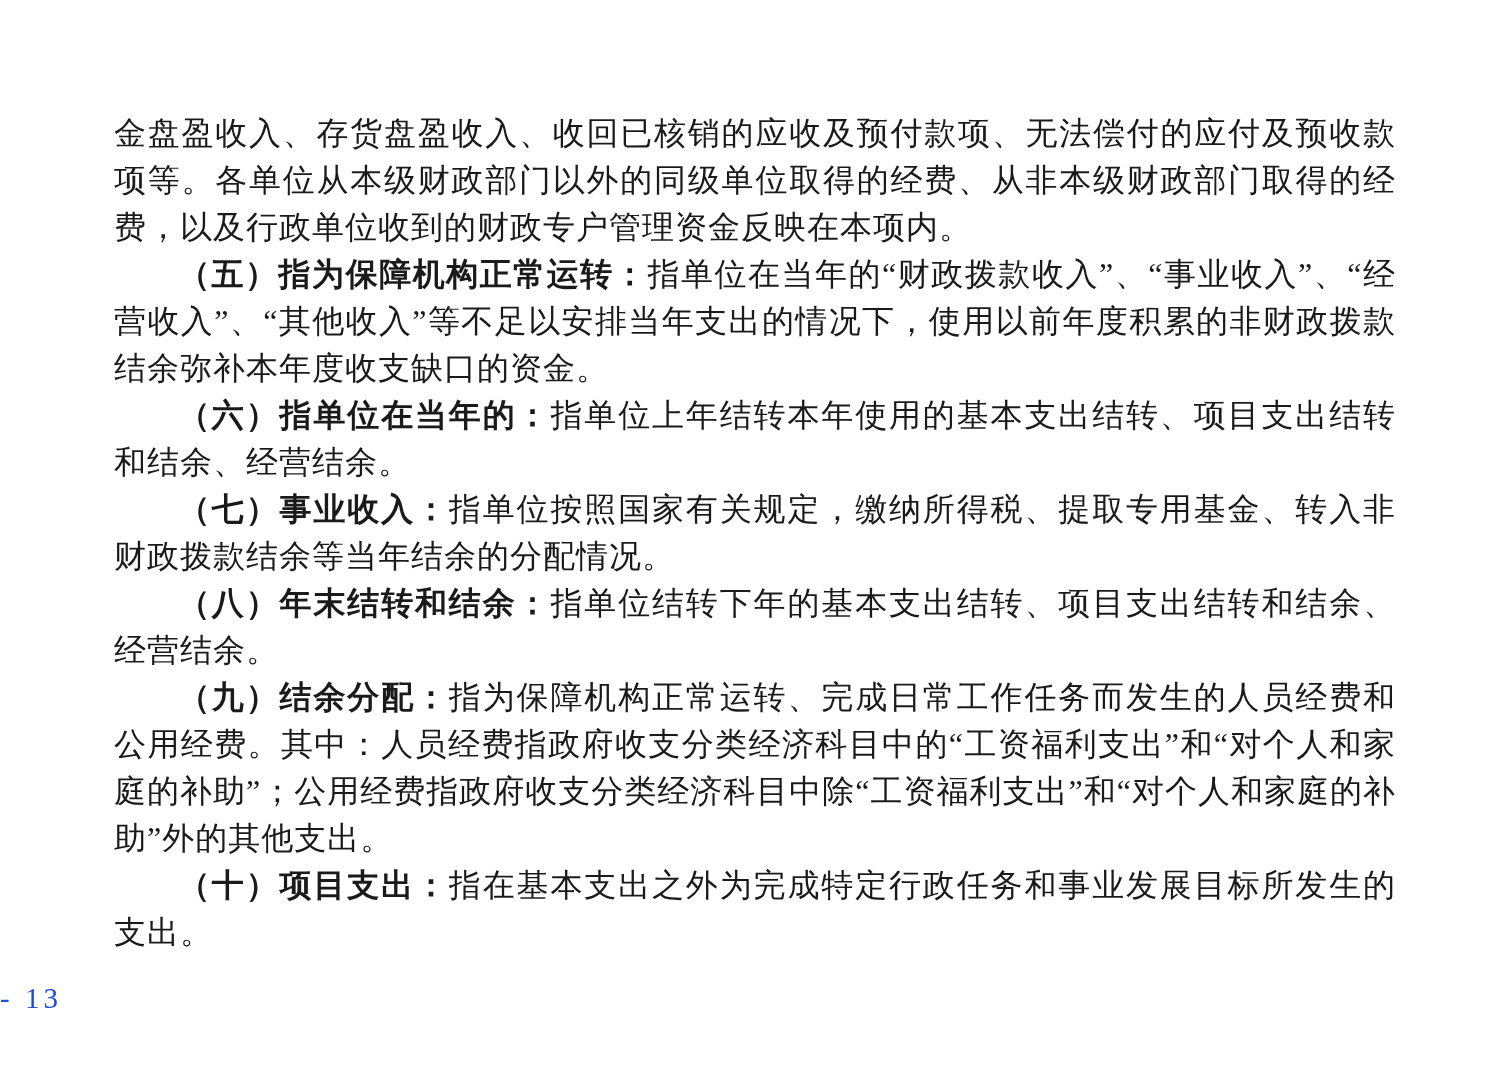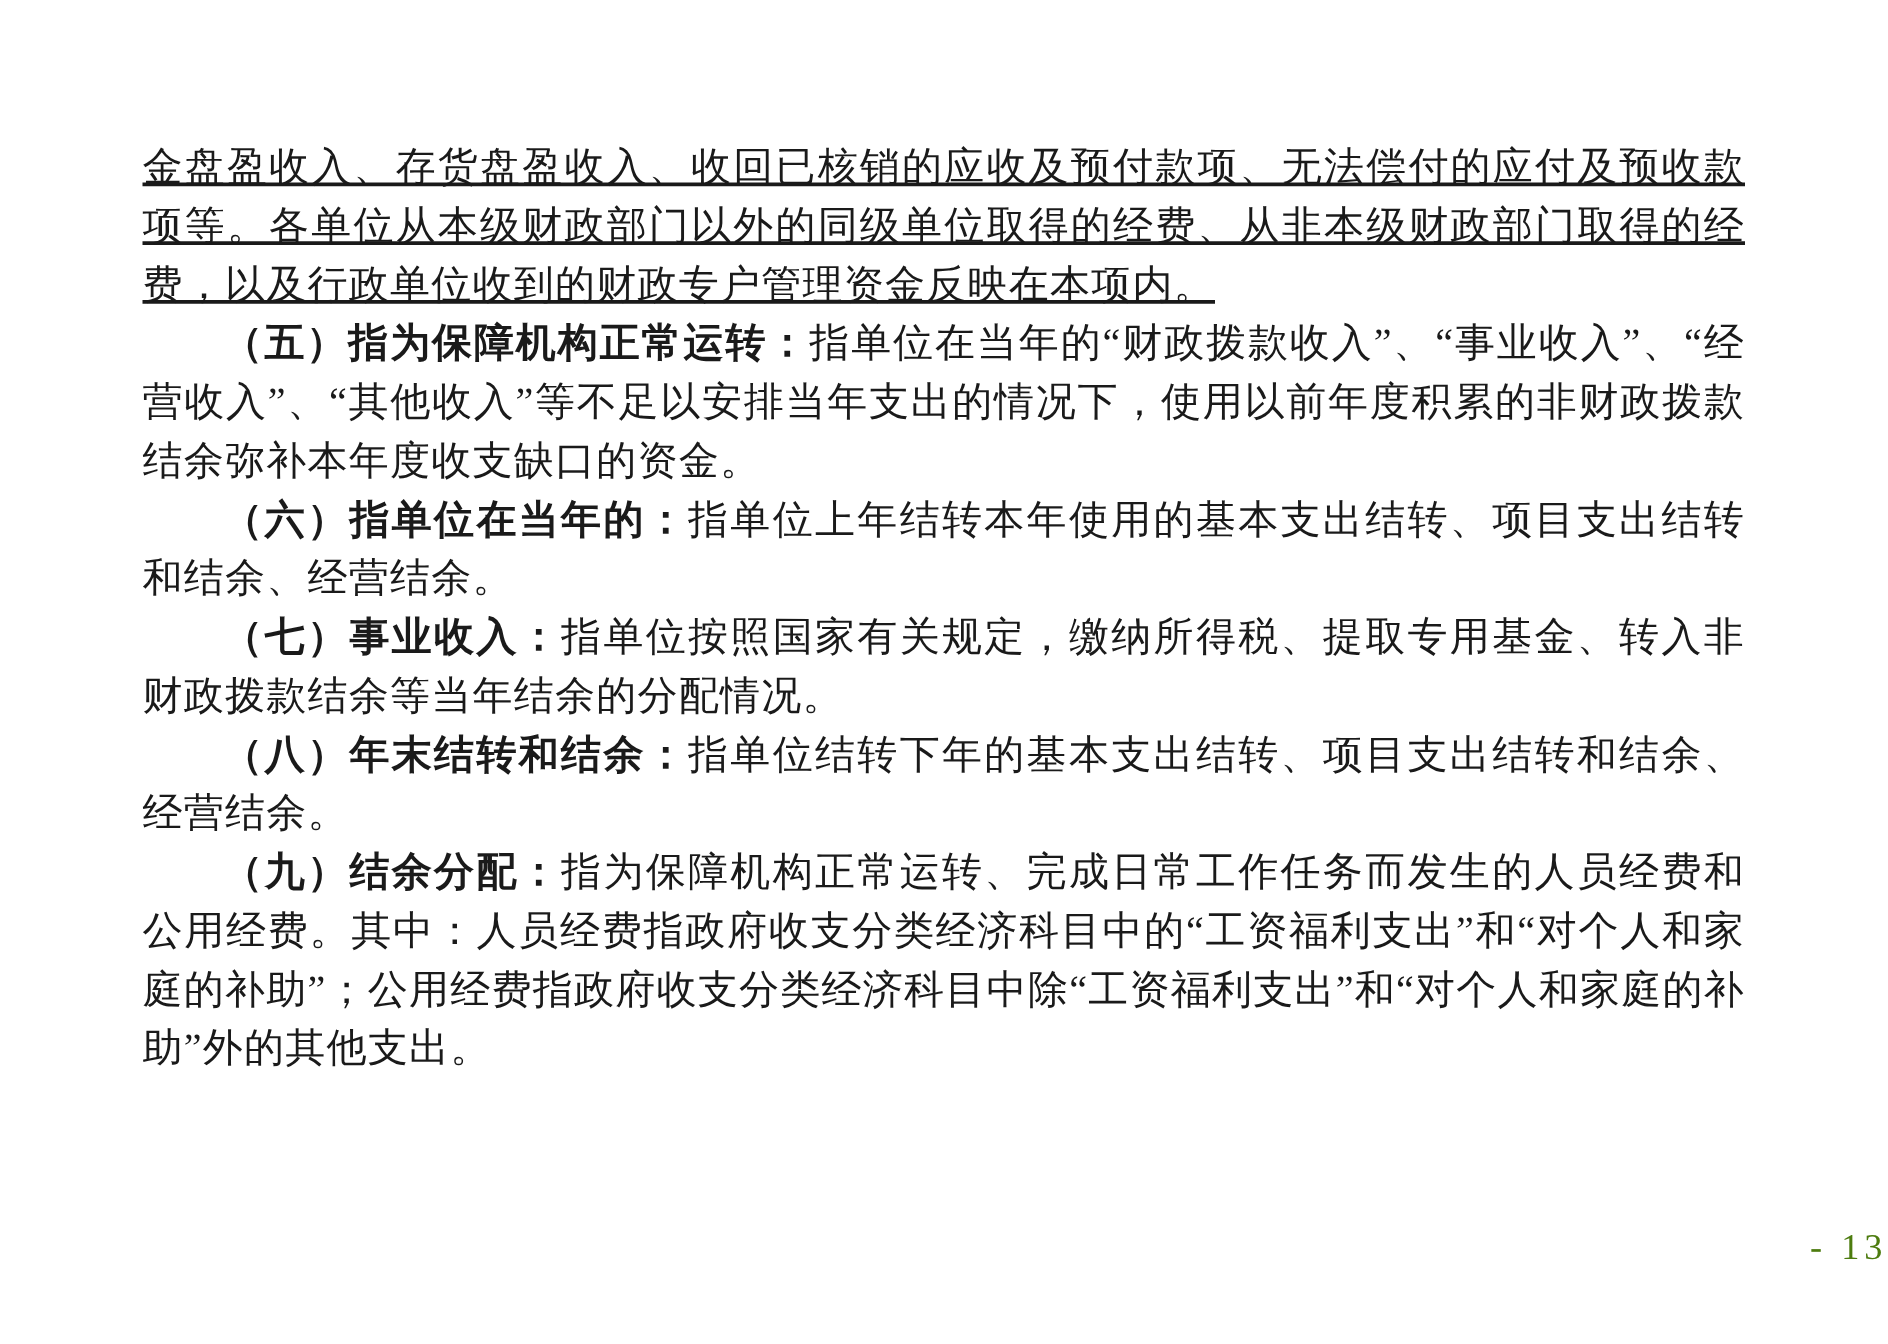--- a/index.html
+++ b/index.html
@@ -26,34 +26,33 @@
     text-align: justify;
     letter-spacing: 1px;
   }
   .para {
     margin: 0;
     padding: 0;
     text-indent: 2em;
   }
   .para.continuation {
     text-indent: 0;
-    text-decoration: underline;
   }
   .para-heading {
     font-weight: bold;
   }
   .footer {
     position: absolute;
     top: 982px;
     left: 0;
     width: 100%;
-    text-align: right;
+    text-align: left;
     font-size: 29px;
     letter-spacing: 4px;
-    color: #4d7c0f;
+    color: #1d4ed8;
     font-family: "Liberation Serif", "DejaVu Serif", serif;
   }
 </style>
 </head>
 <body>
 
 <div class="page">
   <div class="content">
 
     <p class="para continuation"><span>金盘盈收入、存货盘盈收入、收回已核销的应收及预付款项、无法偿付的应付及预收款项等。各单位从本级财政部门以外的同级单位取得的经费、从非本级财政部门取得的经费，以及行政单位收到的财政专户管理资金反映在本项内。</span></p>
@@ -61,18 +60,19 @@
     <p class="para"><span class="para-heading">（五）指为保障机构正常运转：</span><span>指单位在当年的“财政拨款收入”、“事业收入”、“经营收入”、“其他收入”等不足以安排当年支出的情况下，使用以前年度积累的非财政拨款结余弥补本年度收支缺口的资金。</span></p>
 
     <p class="para"><span class="para-heading">（六）指单位在当年的：</span><span>指单位上年结转本年使用的基本支出结转、项目支出结转和结余、经营结余。</span></p>
 
     <p class="para"><span class="para-heading">（七）事业收入：</span><span>指单位按照国家有关规定，缴纳所得税、提取专用基金、转入非财政拨款结余等当年结余的分配情况。</span></p>
 
     <p class="para"><span class="para-heading">（八）年末结转和结余：</span><span>指单位结转下年的基本支出结转、项目支出结转和结余、经营结余。</span></p>
 
     <p class="para"><span class="para-heading">（九）结余分配：</span><span>指为保障机构正常运转、完成日常工作任务而发生的人员经费和公用经费。其中：人员经费指政府收支分类经济科目中的“工资福利支出”和“对个人和家庭的补助”；公用经费指政府收支分类经济科目中除“工资福利支出”和“对个人和家庭的补助”外的其他支出。</span></p>
 
+    <p class="para"><span class="para-heading">（十）项目支出：</span><span>指在基本支出之外为完成特定行政任务和事业发展目标所发生的支出。</span></p>
 
 
   </div>
 
   <div class="footer">- 13</div>
 </div>
 
 </body></html>

